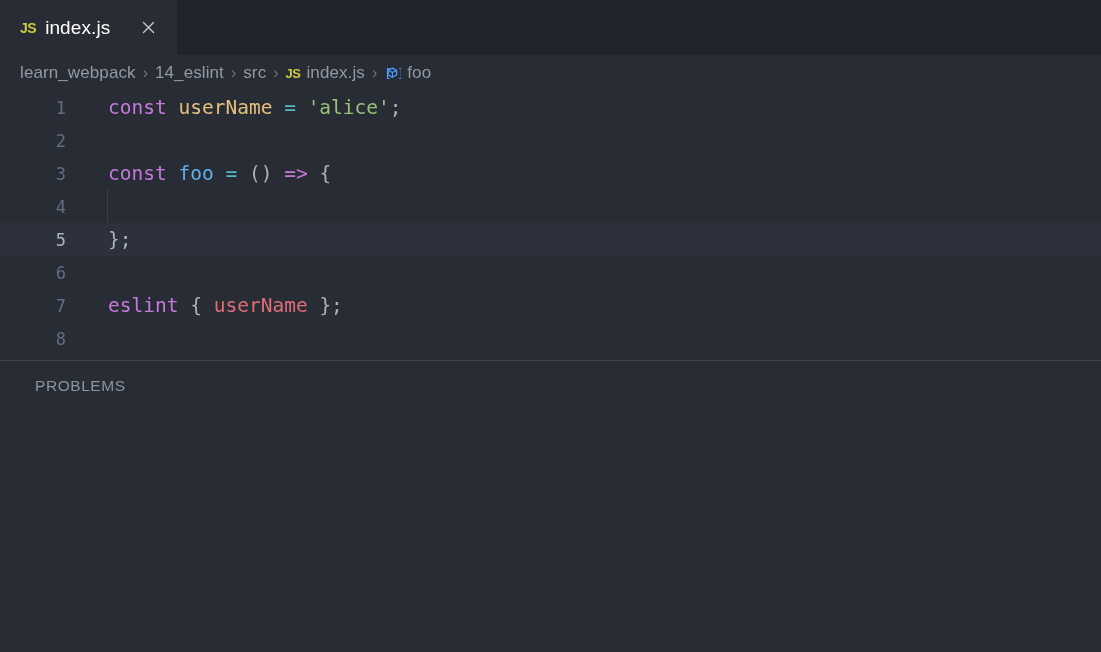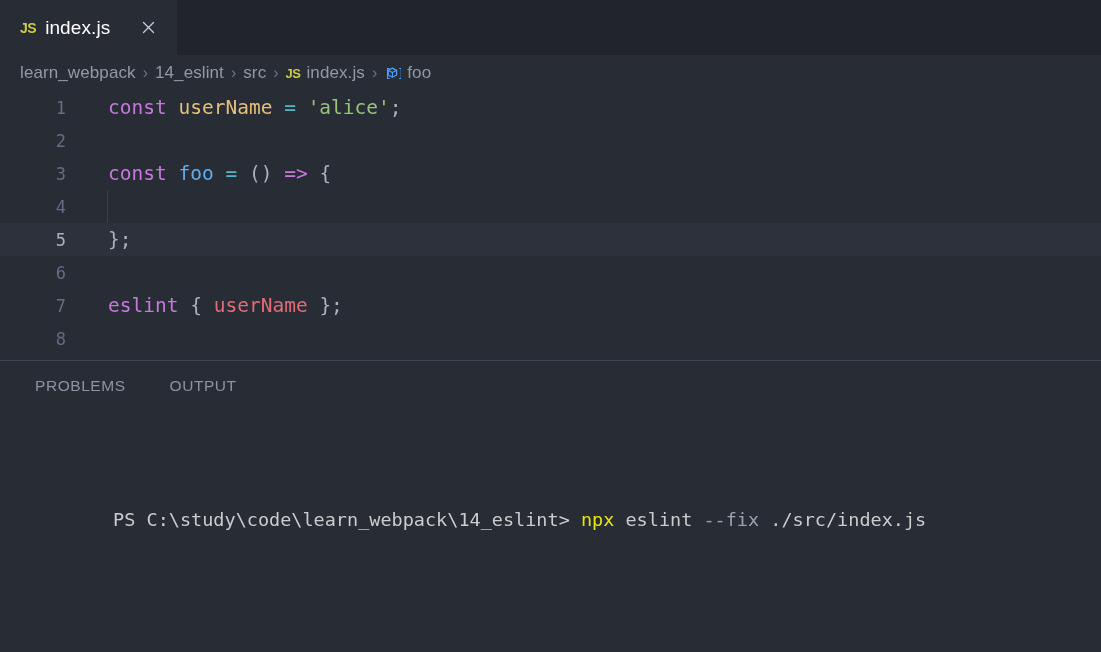--- a/index.html
+++ b/index.html
@@ -293,27 +293,23 @@
         <div class="code-line">
           <div class="gutter">8</div>
           <div class="code-text"></div>
         </div>
       </div>
   </div>
 
   <div class="panel">
     <div class="panel-tabs" id="panel-tabs">
         <div class="panel-tab">PROBLEMS</div>
-        <div class="panel-tab">OUTPUT</div>
       </div>
 
     <div class="terminal">
-      <div class="term-line">
-        <span class="c-prompt">PS C:\study\code\learn_webpack\14_eslint&gt; </span><span class="c-cmd">npx</span><span class="c-arg"> eslint </span><span class="c-flag">--fix</span><span class="c-arg"> ./src/index.js</span>
-      </div>
       <div class="term-gap"></div>
       
       
       
       
     </div>
   </div>
 
 </div>
 

